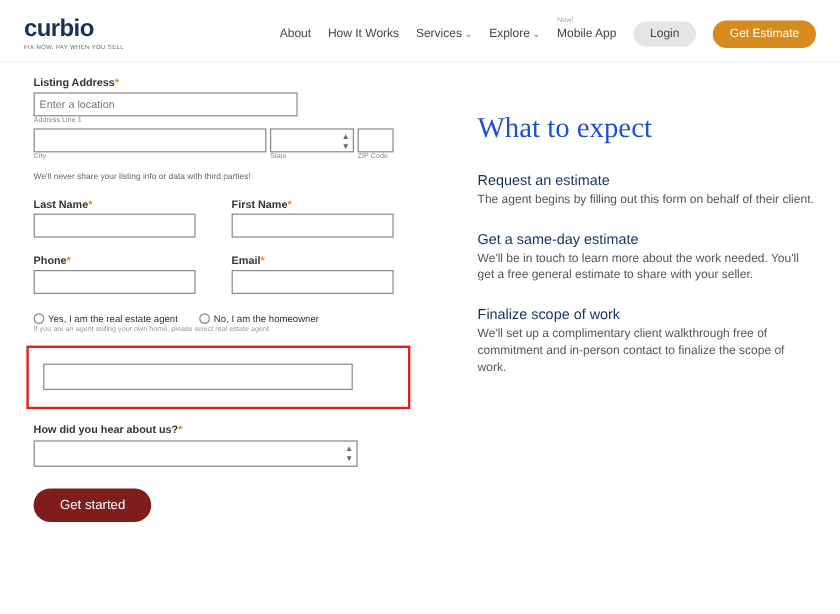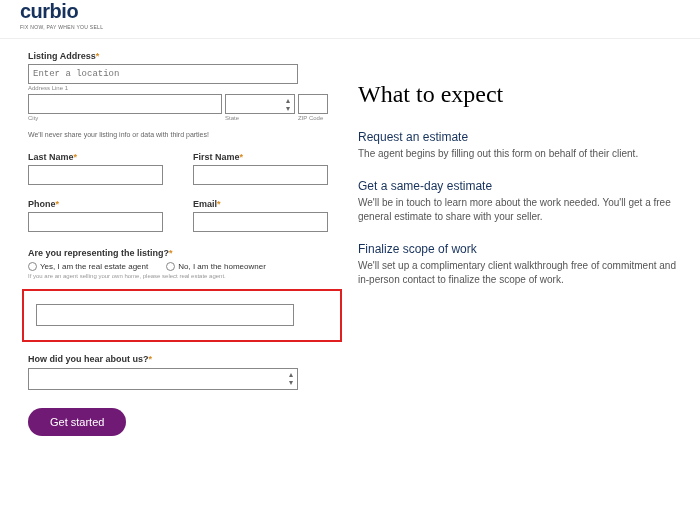--- a/index.html
+++ b/index.html
@@ -1,28 +1,28 @@
 <!DOCTYPE html>
 <html><head>
 <meta charset="utf-8">
 <style>
 * { box-sizing: border-box; margin: 0; padding: 0; }
 body { font-family: Arial, Helvetica, sans-serif; width: 700px; height: 512px; background: #fff; position: relative; font-size: 11px; color: #333; }
 
-.header { display: flex; align-items: center; padding: 0 20px 8px 20px; border-bottom: 1px solid #eee; }
+.header { display: flex; align-items: center; padding: 13px 20px 8px 20px; border-bottom: 1px solid #eee; }
 .logo { color: #16325c; font-size: 20px; font-weight: bold; letter-spacing: -0.5px; }
 .logo-sub { font-size: 5px; color: #666; letter-spacing: 0.3px; display: block; margin-top: 1px; }
 .nav { margin-left: auto; display: flex; align-items: center; gap: 14px; font-size: 10px; color: #444; }
 .nav-item { cursor: pointer; position: relative; }
 .nav-item .chev { font-size: 8px; margin-left: 2px; color: #888; }
 .new-tag { position: absolute; top: -9px; left: 0; font-size: 6px; color: #aaa; }
 .btn-login { background: #e5e5e5; color: #444; padding: 5px 14px; border-radius: 12px; font-size: 10px; cursor: pointer; }
 .btn-estimate { background: #d68b1f; color: #fff; padding: 6px 14px; border-radius: 12px; font-size: 10px; cursor: pointer; }
 
-.main { display: flex; padding: 12px 20px 10px 28px; }
+.main { display: flex; padding: 12px 20px 10px 28px; gap: 40px; }
 .left { width: 300px; }
 .right { flex: 1; padding-left: 30px; padding-top: 30px; }
 
 .lbl { font-size: 9px; font-weight: bold; color: #333; display: block; margin-bottom: 3px; }
 .req { color: #d68b1f; }
 .inp { border: 1px solid #888; background: #fff; height: 20px; padding: 2px 4px; font-size: 9px; width: 100%; }
 .sub-lbl { font-size: 6px; color: #888; margin-top: 1px; display: block; }
 .hint { font-size: 7px; color: #666; margin-top: 10px; }
 
 .loc-row { display: flex; gap: 3px; margin-top: 3px; }
@@ -38,41 +38,50 @@
 .radio-circle { width: 9px; height: 9px; border: 1px solid #888; border-radius: 50%; display: inline-block; }
 .tiny-hint { font-size: 6px; color: #999; margin-top: 2px; }
 
 .promo-box { border: 2px solid #e02020; padding: 10px 12px 14px 12px; margin-top: 10px; margin-left: -6px; margin-right: -14px; }
 .promo-inp { border: 1px solid #888; height: 22px; width: 258px; margin-top: 3px; padding: 2px 4px; }
 
 .hear-sel { border: 1px solid #888; height: 22px; width: 270px; margin-top: 4px; background: #fff; position: relative; }
 .sel-arrows { position: absolute; right: 4px; top: 2px; font-size: 8px; color: #666; line-height: 8px; }
 .state-sel { position: relative; }
 
-.btn-start { background: #701a75; color: #fff; padding: 8px 22px; border-radius: 16px; font-size: 11px; display: inline-block; margin-top: 18px; cursor: pointer; }
+.btn-start { background: #7f1d1d; color: #fff; padding: 8px 22px; border-radius: 16px; font-size: 11px; display: inline-block; margin-top: 18px; cursor: pointer; }
 
-.r-title { font-family: Georgia, serif; font-size: 24px; color: #000000; font-weight: normal; margin-bottom: 22px; }
+.r-title { font-family: Georgia, serif; font-size: 24px; color: #1d4ed8; font-weight: normal; margin-bottom: 22px; }
 .r-sub { font-size: 12px; font-weight: normal; color: #16325c; margin-bottom: 3px; }
 .r-txt { font-size: 10px; color: #555; line-height: 1.4; margin-bottom: 18px; }
 </style>
 </head>
 <body>
 
 <div class="header">
   <div>
     <span class="logo">curbio</span>
     <span class="logo-sub">FIX NOW, PAY WHEN YOU SELL</span>
   </div>
+  <div class="nav">
+    <span class="nav-item">About</span>
+    <span class="nav-item">How It Works</span>
+    <span class="nav-item"><span>Services</span><span class="chev">⌄</span></span>
+    <span class="nav-item"><span>Explore</span><span class="chev">⌄</span></span>
+    <span class="nav-item"><span class="new-tag">New!</span><span>Mobile App</span></span>
+    <span class="btn-login">Login</span>
+    <span class="btn-estimate">Get Estimate</span>
+  </div>
 </div>
 
 <div class="main">
   <div class="left">
 
     <label class="lbl"><span>Listing Address</span><span class="req">*</span></label>
-    <input class="inp" style="width: 270px; font-family: Liberation Mono, monospace;" placeholder="Enter a location">
+    <input class="inp" style="width: 220px;" placeholder="Enter a location">
     <span class="sub-lbl">Address Line 1</span>
 
     <div class="loc-row">
       <div class="loc-city">
         <input class="inp" style="">
         <span class="sub-lbl">City</span>
       </div>
       <div class="loc-state">
         <div class="inp state-sel">
             <span class="sel-arrows">▴<br>▾</span>
@@ -103,21 +112,20 @@
         <label class="lbl"><span>Phone</span><span class="req">*</span></label>
         <input class="inp" style="">
       </div>
       <div class="col">
         <label class="lbl"><span>Email</span><span class="req">*</span></label>
         <input class="inp" style="">
       </div>
     </div>
 
     <div style="margin-top:16px">
-      <label class="lbl"><span>Are you representing the listing?</span><span class="req">*</span></label>
       <div class="radio-row">
         <div class="radio-opt">
             <span class="radio-circle"></span>
             <span>Yes, I am the real estate agent</span>
           </div>
         <div class="radio-opt">
             <span class="radio-circle"></span>
             <span>No, I am the homeowner</span>
           </div>
       </div>

